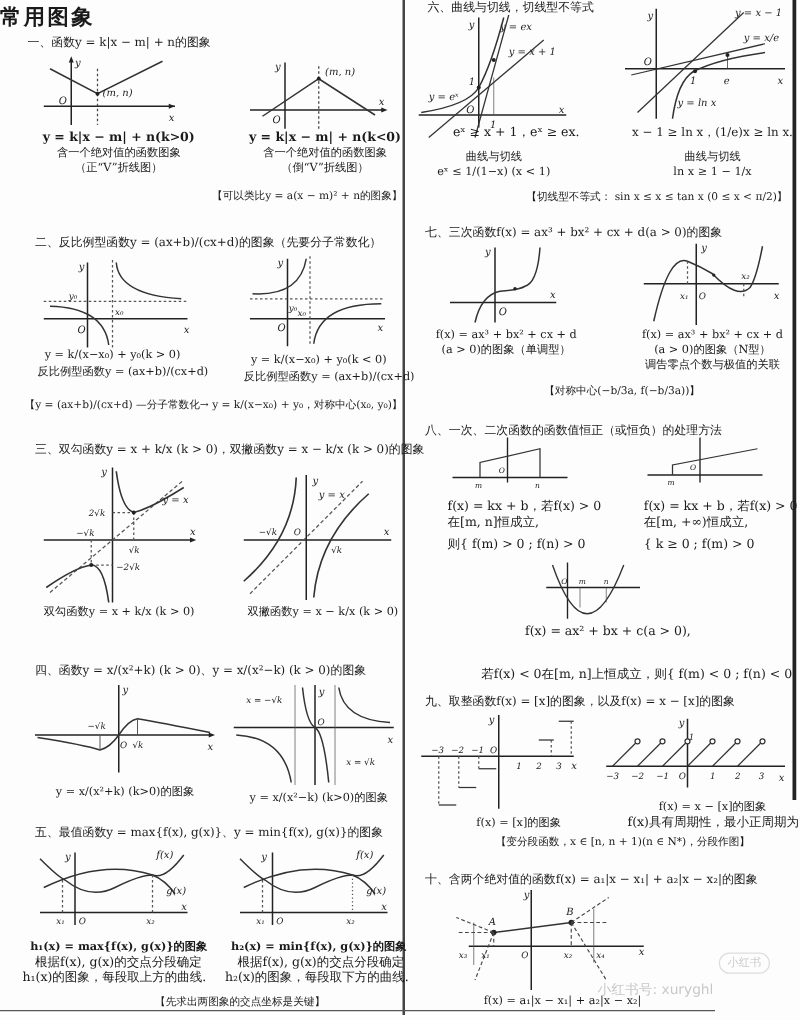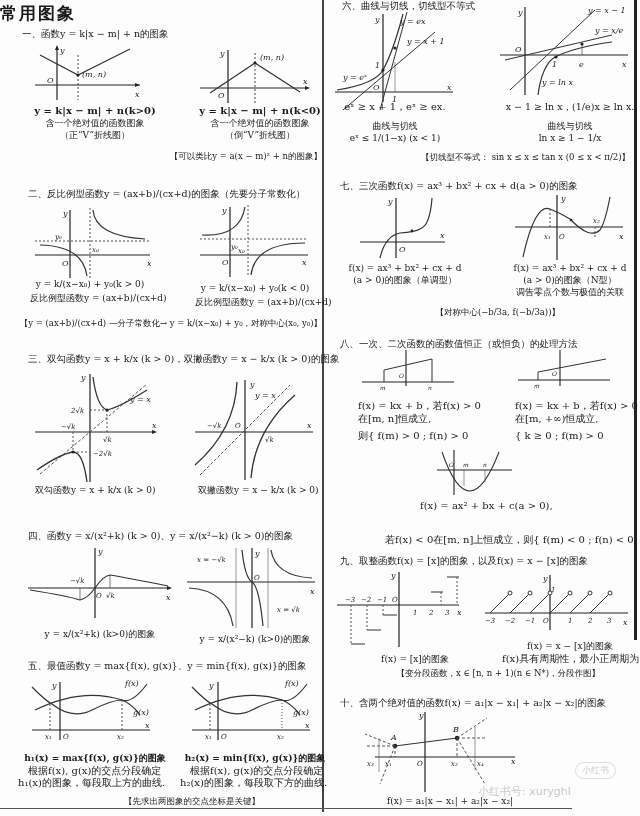--- a/index.html
+++ b/index.html
@@ -218,21 +218,21 @@
     <circle cx="60" cy="36" r="1.6" fill="#222"></circle>
   <text x="40" y="10" font-size="8">y</text>
   <text x="65" y="12" font-size="8">y = ex</text>
   <text x="72" y="32" font-size="8">y = x + 1</text>
   <text x="8" y="68" font-size="8">y = eˣ</text>
   <text x="40" y="56" font-size="8">1</text>
   <text x="38" y="78" font-size="8">O</text>
   <text x="57" y="90" font-size="8">1</text>
   <text x="112" y="78" font-size="8">x</text>
 </svg>
-<div class="abs cap" style="left:335px;top:101px;width:120px;font-size:10px;">eˣ ≥ x + 1，eˣ ≥ ex.</div>
+<div class="abs cap" style="left:353px;top:101px;width:120px;font-size:10px;">eˣ ≥ x + 1，eˣ ≥ ex.</div>
 <div class="abs cap" style="left:340px;top:120px;width:110px;">曲线与切线</div>
 <div class="abs cap" style="left:340px;top:132px;width:110px;">eˣ ≤ 1/(1−x) (x &lt; 1)</div>
 <svg style="left:500px;top:5px;" width="130" height="90">
   <line x1="0" y1="50" x2="128" y2="50" stroke="#222" stroke-width="1.2"></line>
   <line x1="25" y1="90" x2="25" y2="2" stroke="#222" stroke-width="1.2"></line>
   <path d="M38,90 Q42,60 55,52 Q75,42 112,37" fill="none" stroke="#333" stroke-width="1.2"></path>
   <line x1="10" y1="85" x2="95" y2="5" stroke="#333" stroke-width="1"></line>
   <line x1="5" y1="55" x2="112" y2="30" stroke="#333" stroke-width="1"></line>
   <line x1="82" y1="39" x2="82" y2="50" stroke="#333" stroke-width="0.6"></line>
   <circle cx="82" cy="39" r="1.6" fill="#222"></circle>

